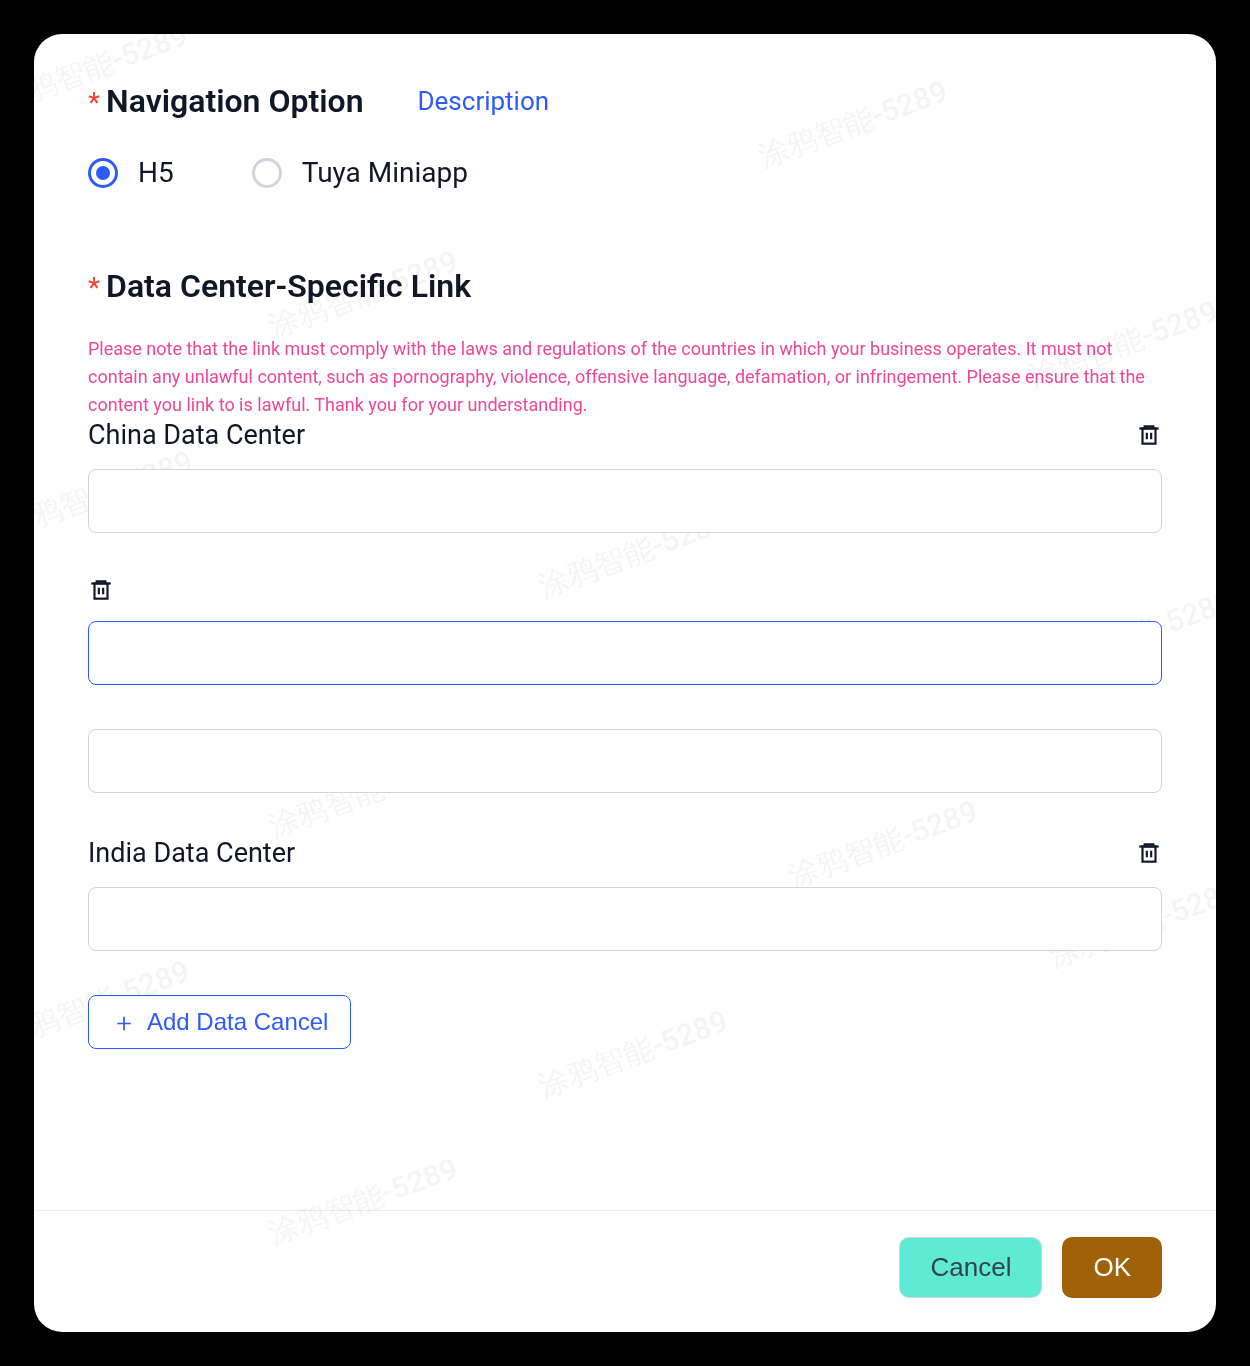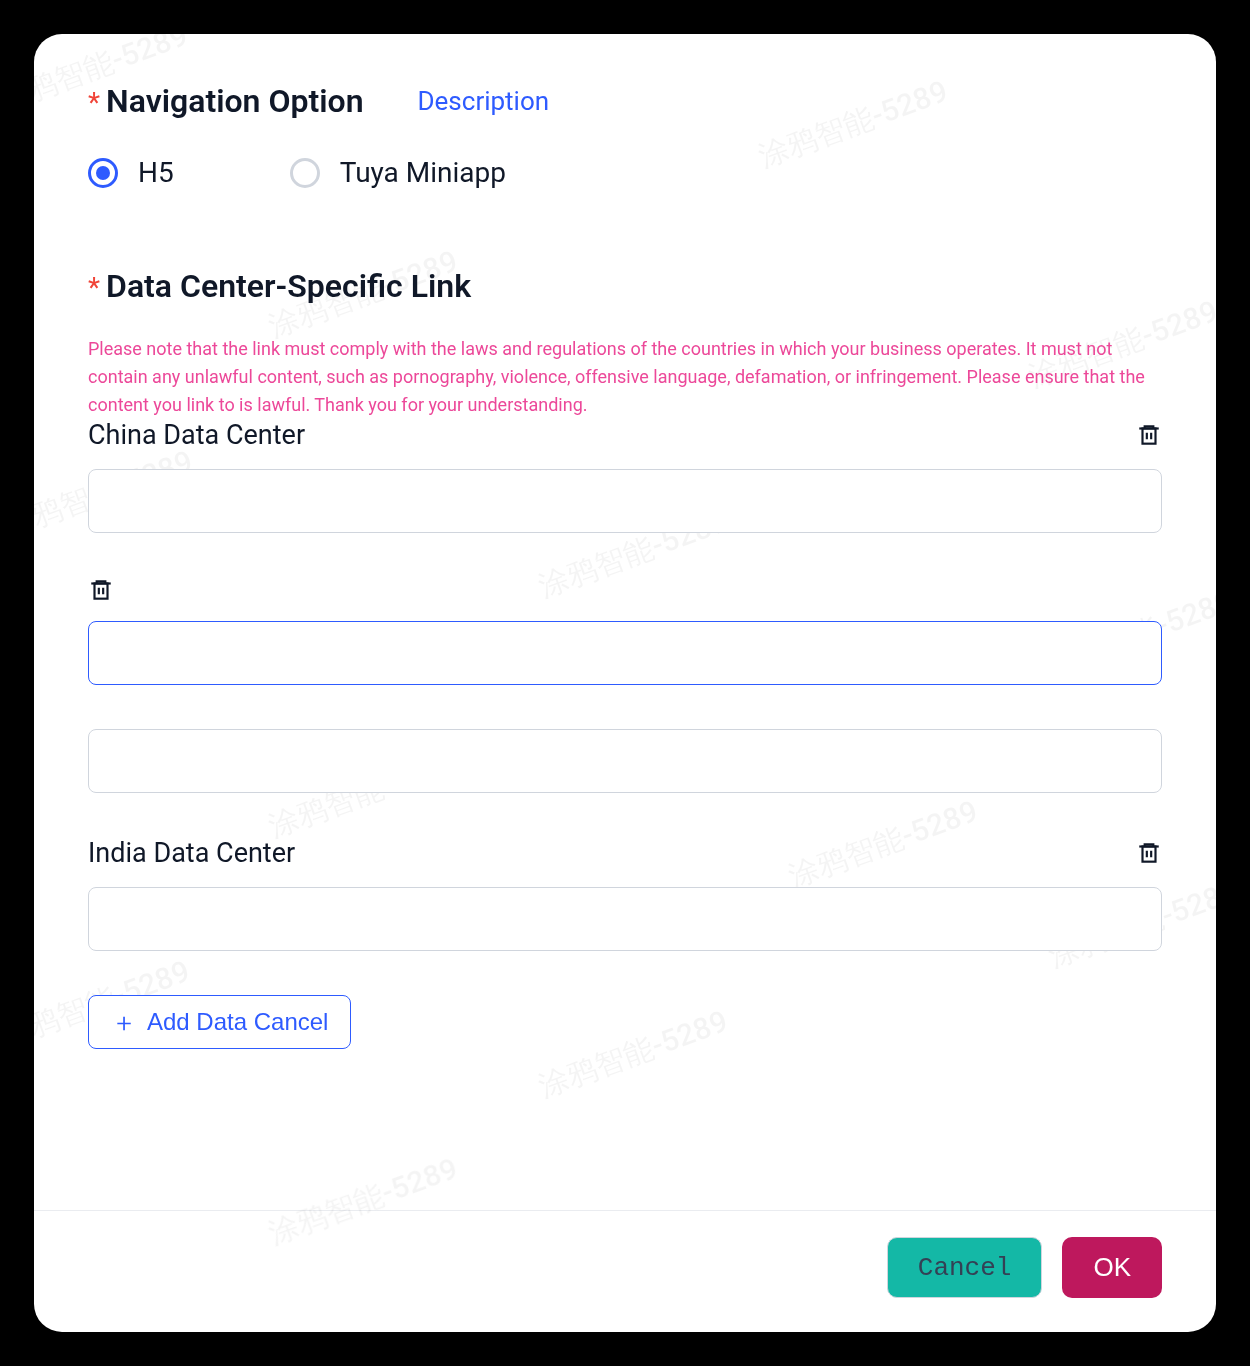--- a/index.html
+++ b/index.html
@@ -42,21 +42,21 @@
     display:flex;
     align-items:center;
     gap:18px;
     margin-bottom:36px;
   }
   .req { color:#f04438; font-size:28px; margin-right:6px; line-height:1; }
   .section-label { font-size:32px; font-weight:600; color:#101828; }
   .link-desc { color:#2e5bff; font-size:26px; cursor:pointer;margin-left:36px; }
   .radio-row {
     display:flex;
-    gap:116px;
+    gap:78px;
     align-items:center;
     margin-bottom:78px;
   }
   .radio-item {
     display:flex;
     align-items:center;
     gap:20px;
     cursor:pointer;
   }
   .radio-outer {
@@ -135,27 +135,26 @@
   }
   .btn {
     padding:14px 30px;
     font-size:26px;
     border-radius:10px;
     cursor:pointer;
     border:1px solid transparent;
     font-weight:500;
   }
   .btn-secondary {
-    background:#14b8a6;
+    background:#5eead4;
     color:#344054;
     border-color:#d0d5dd;
-    font-family:Liberation Mono, monospace;
   }
   .btn-primary {
-    background:#be185d;
+    background:#a16207;
     color:#fff;
   }
 </style>
 </head>
 <body>
 
 <div class="modal">
   <div class="modal-body">
 
     <div class="watermark" style="top:14px; left:-40px;">涂鸦智能-5289</div>

